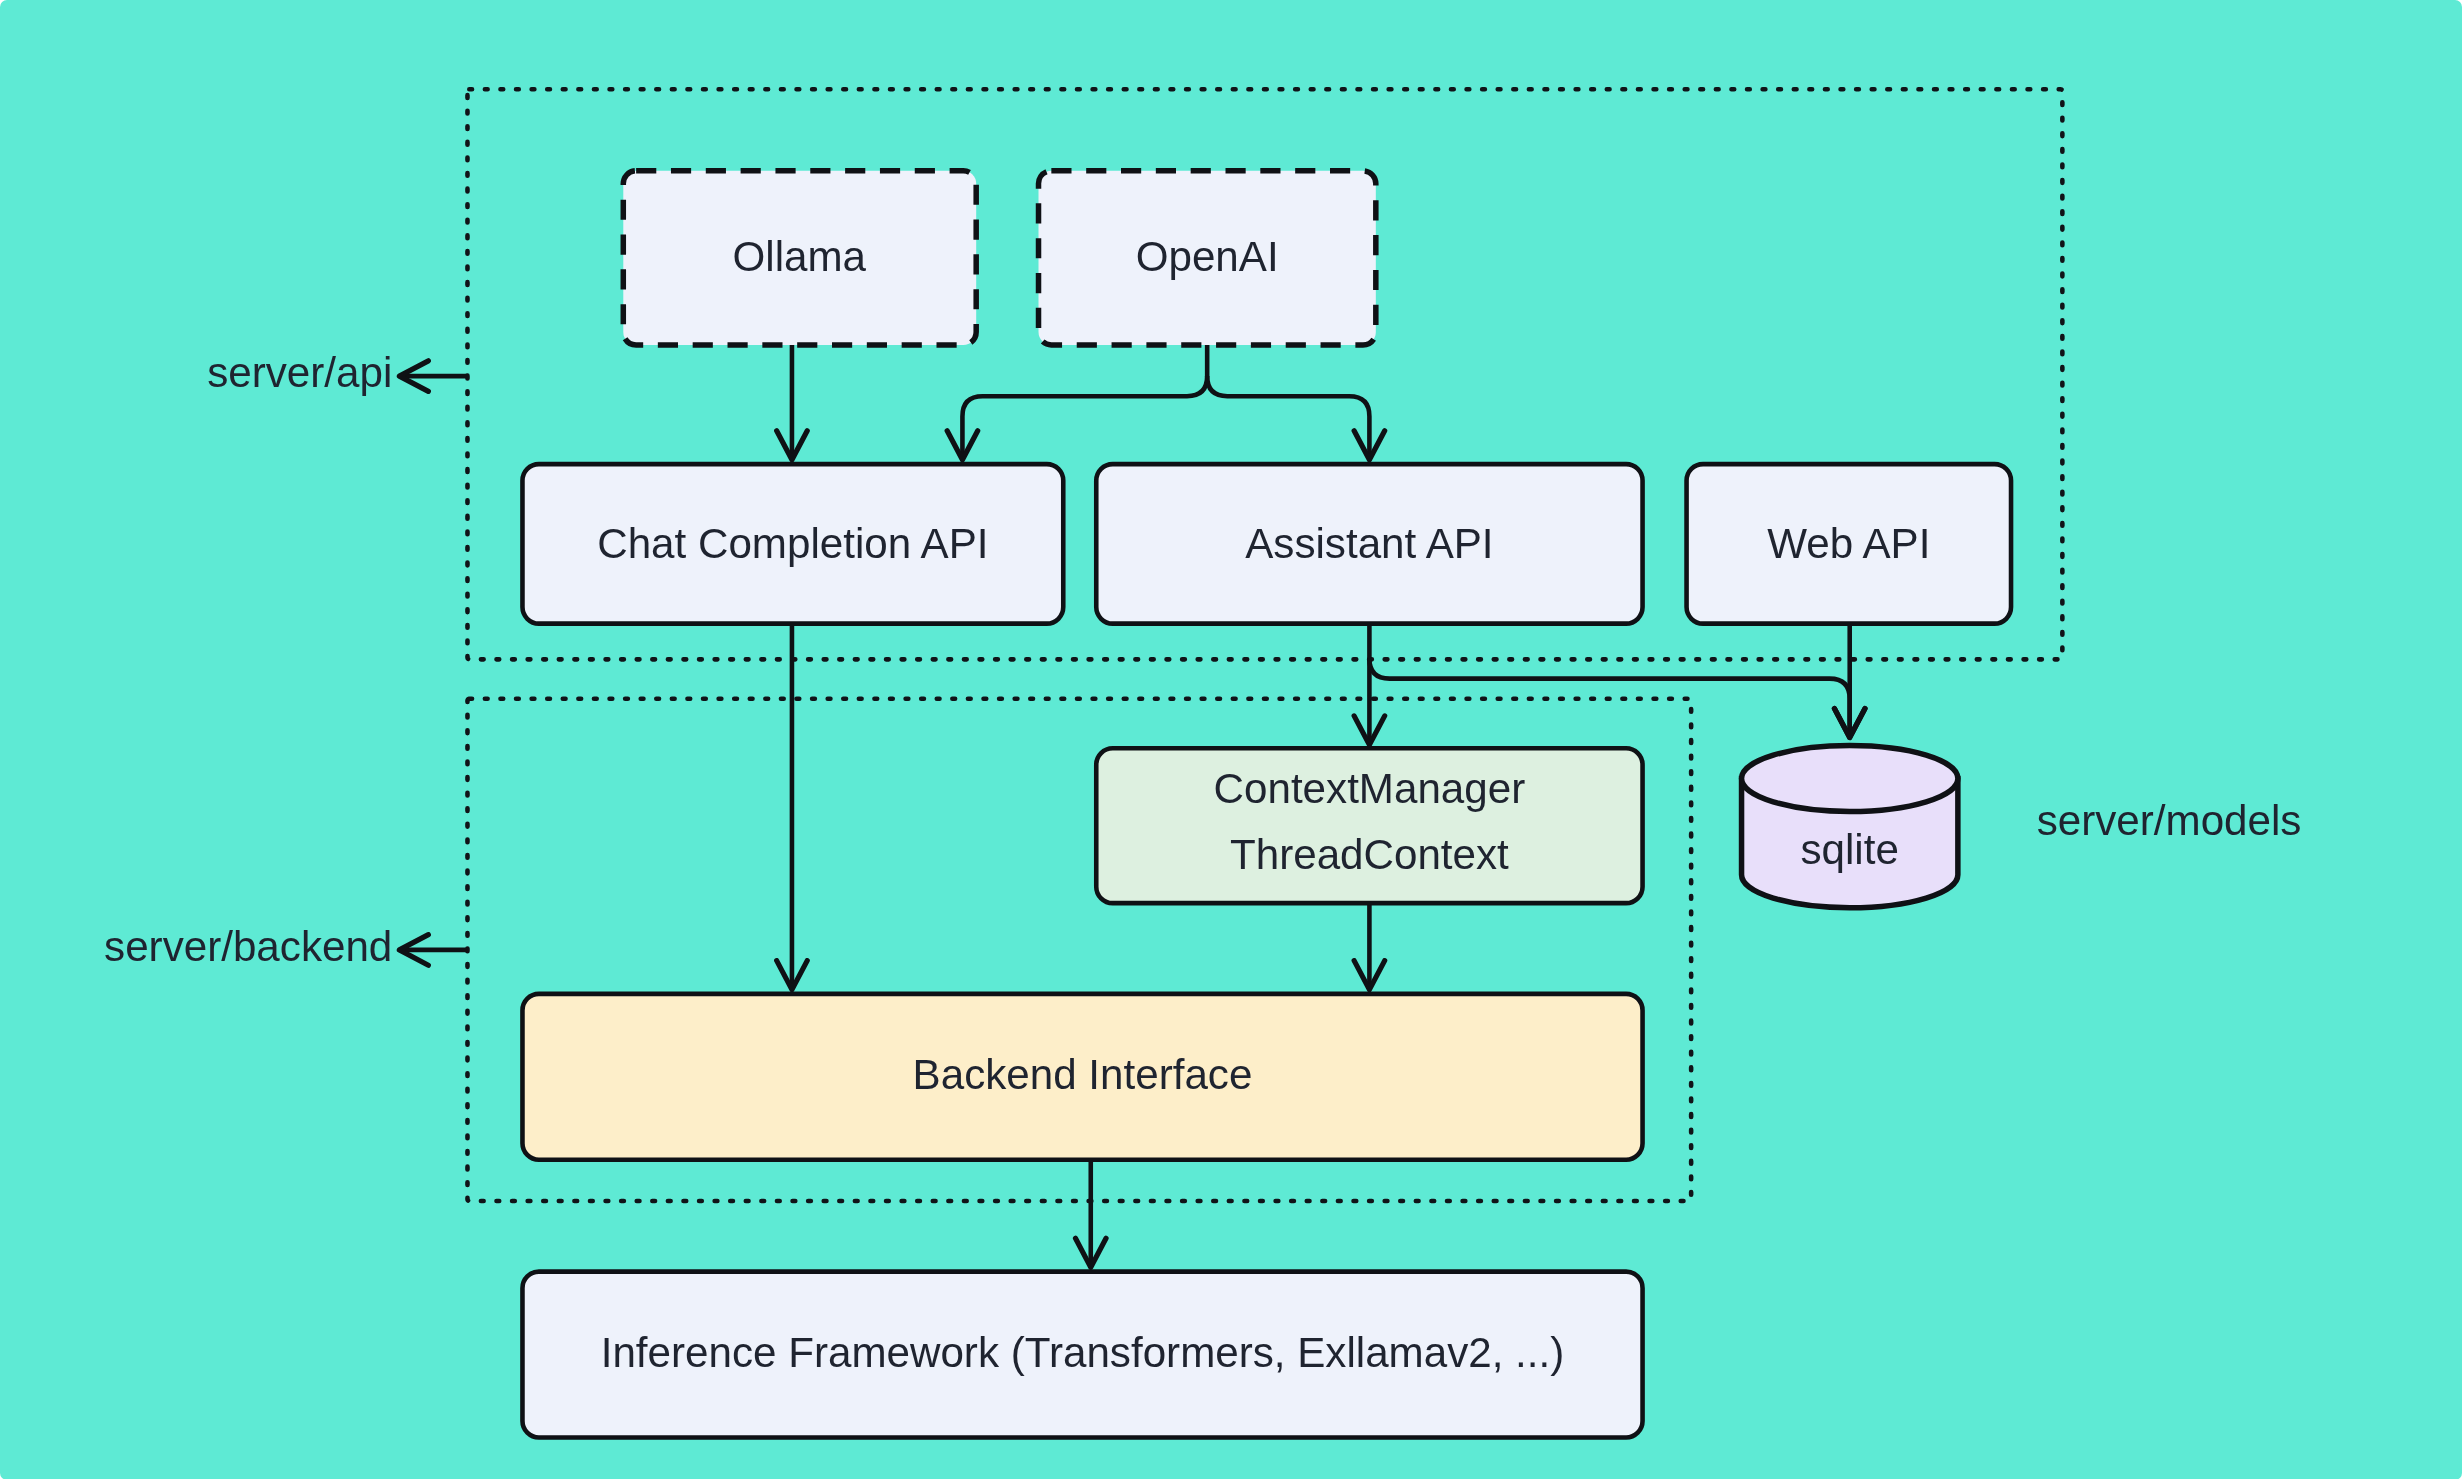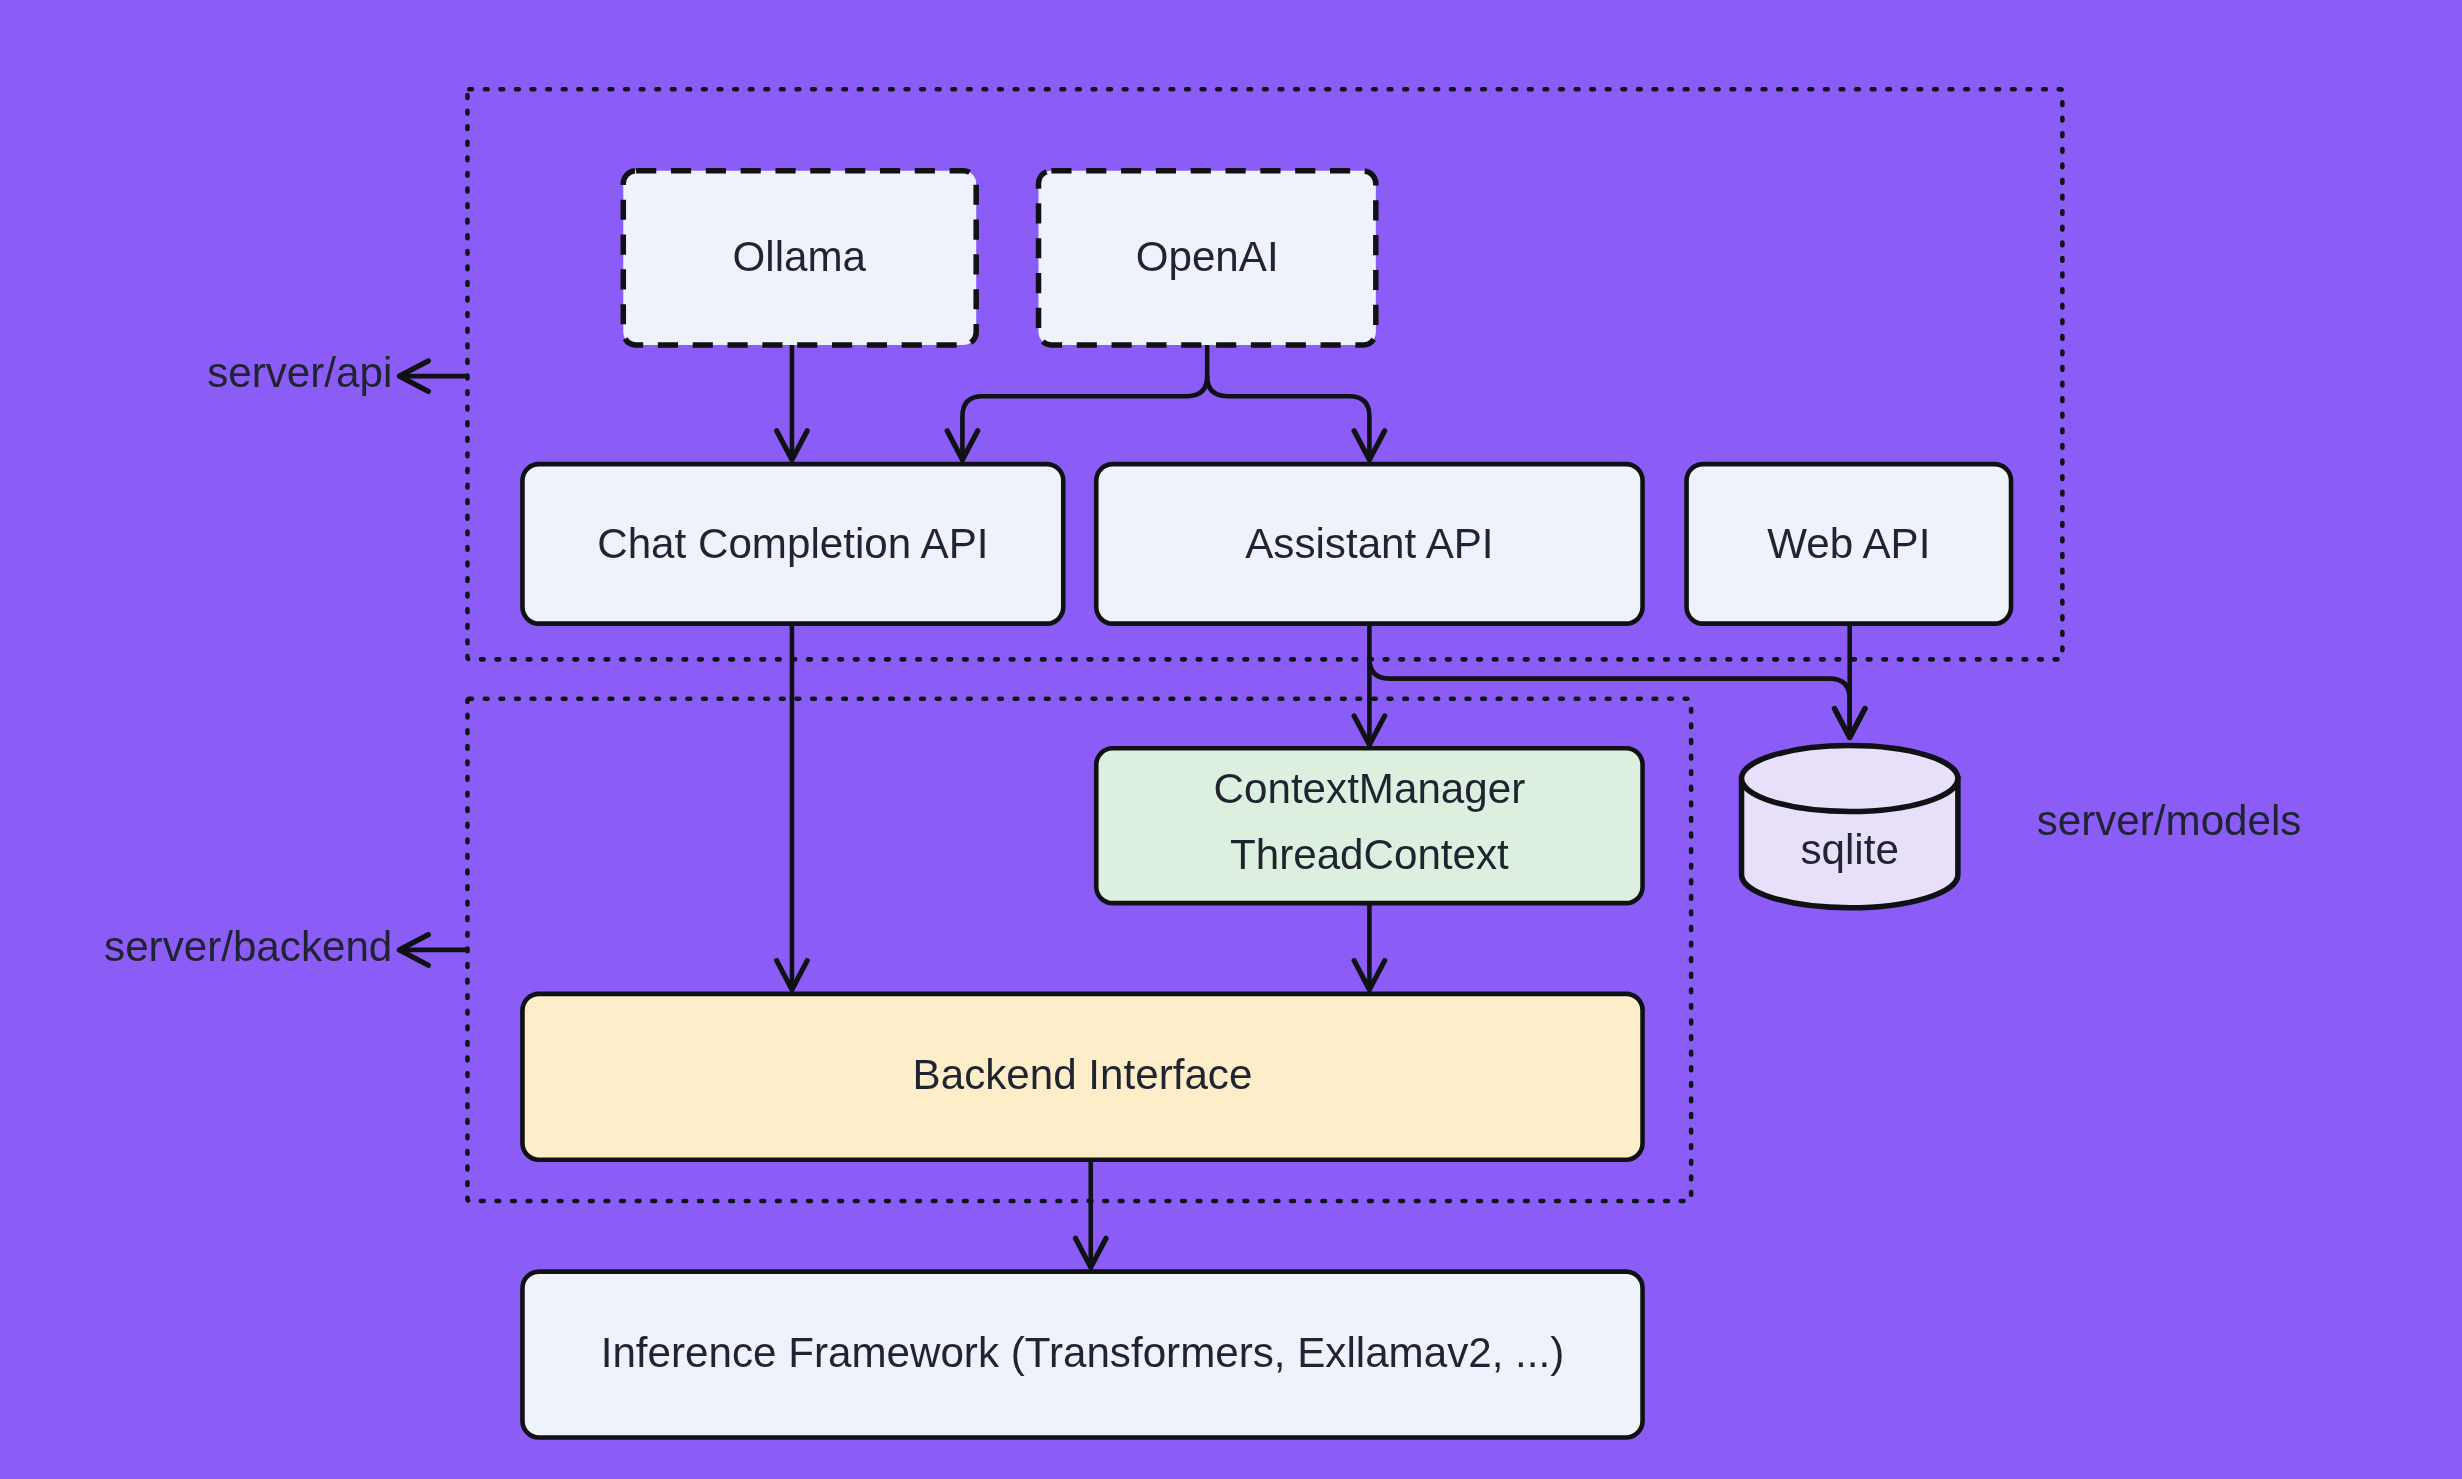--- a/index.html
+++ b/index.html
@@ -10,21 +10,22 @@
   body {
     width: 2462px;
     height: 1480px;
     font-family: "Liberation Sans", "DejaVu Sans", sans-serif;
     overflow: hidden;
   }
   #diagram-root {
     position: relative;
     width: 2462px;
     height: 1480px;
-    background: #8b5cf6;
+    background: #5eead4;
+    border-radius: 7px;
   }
   svg.canvas {
     position: absolute;
     top: 0;
     left: 0;
     width: 2462px;
     height: 1480px;
   }
   .node-label {
     font-family: "Liberation Sans", "DejaVu Sans", sans-serif;

